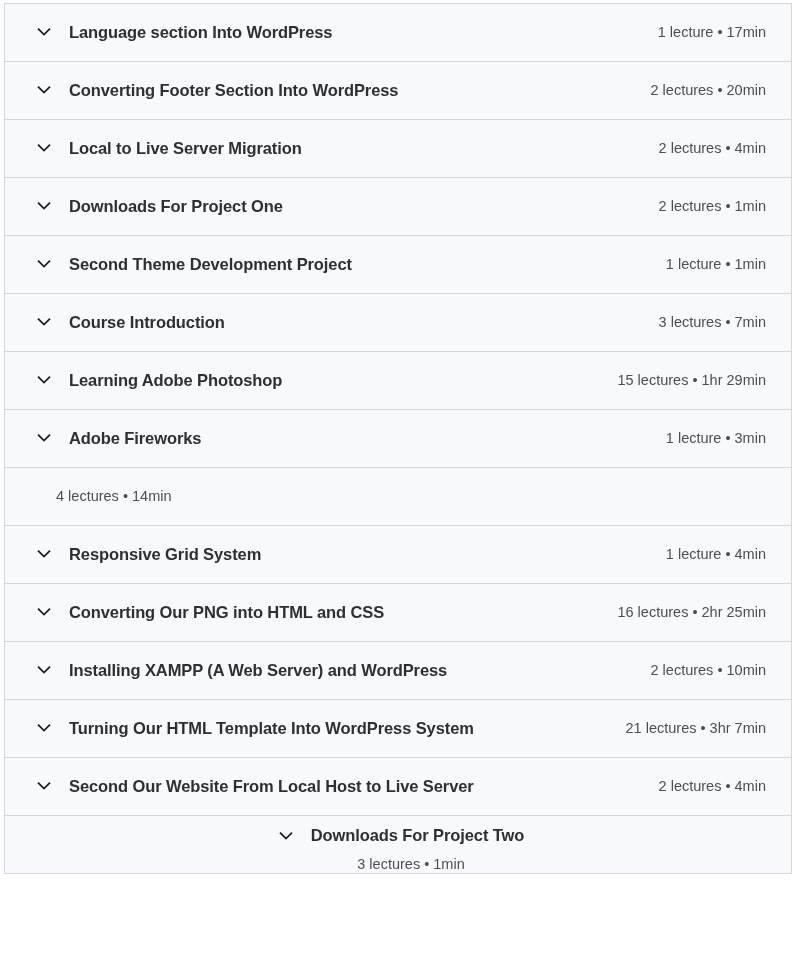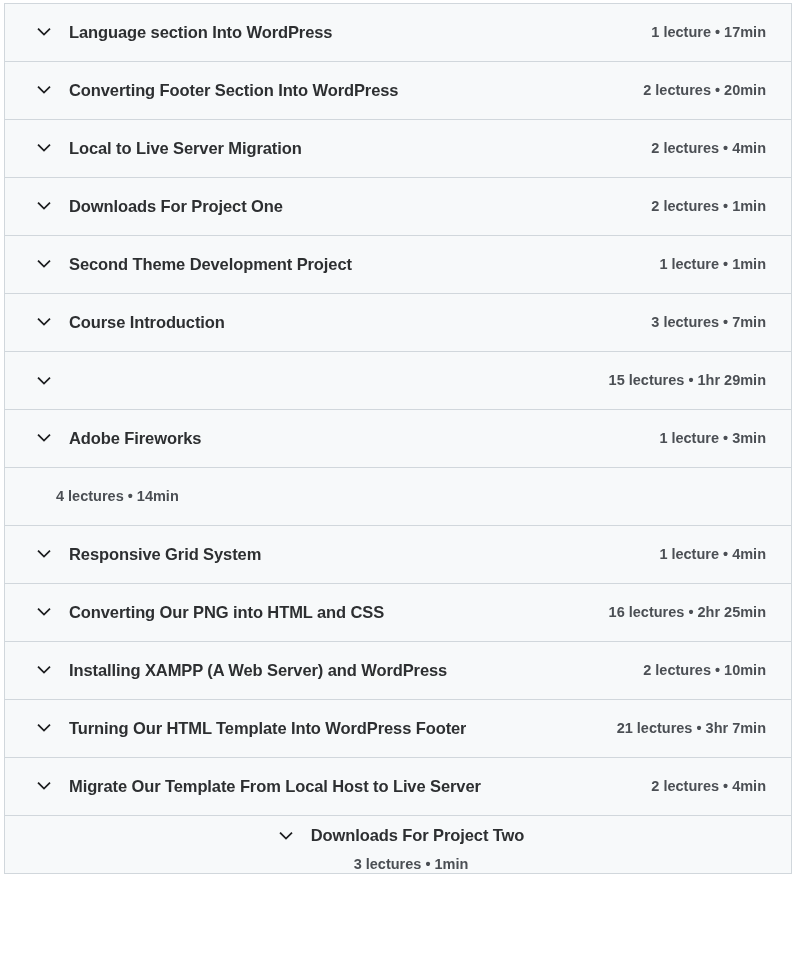--- a/index.html
+++ b/index.html
@@ -74,21 +74,21 @@
     line-height: 1.2;
     white-space: nowrap;
     overflow: hidden;
     text-overflow: ellipsis;
   }
 
   .section-meta {
     flex: 0 0 auto;
     margin-left: 20px;
     font-size: 14.5px;
-    font-weight: 700;
+    font-weight: 400;
     color: #4b4f54;
     line-height: 1.2;
     white-space: nowrap;
   }
 </style>
 </head>
 <body>
 
 <div id="curriculum-accordion">
     <div class="section-row">
@@ -157,20 +157,21 @@
       </div>
       <div class="section-meta">3 lectures • 7min</div>
     </div>
     <div class="section-row">
       <div class="section-left">
         <span class="chevron-icon">
           <svg viewBox="0 0 16 16" aria-hidden="true" focusable="false">
             <path d="M2.6 5.2 L8 10.6 L13.4 5.2" fill="none" stroke="currentColor" stroke-width="1.7" stroke-linecap="square" stroke-linejoin="miter"></path>
           </svg>
         </span>
+        <span class="section-title">Learning Adobe Photoshop</span>
       </div>
       <div class="section-meta">15 lectures • 1hr 29min</div>
     </div>
     <div class="section-row">
       <div class="section-left">
         <span class="chevron-icon">
           <svg viewBox="0 0 16 16" aria-hidden="true" focusable="false">
             <path d="M2.6 5.2 L8 10.6 L13.4 5.2" fill="none" stroke="currentColor" stroke-width="1.7" stroke-linecap="square" stroke-linejoin="miter"></path>
           </svg>
         </span>
@@ -214,32 +215,32 @@
       </div>
       <div class="section-meta">2 lectures • 10min</div>
     </div>
     <div class="section-row">
       <div class="section-left">
         <span class="chevron-icon">
           <svg viewBox="0 0 16 16" aria-hidden="true" focusable="false">
             <path d="M2.6 5.2 L8 10.6 L13.4 5.2" fill="none" stroke="currentColor" stroke-width="1.7" stroke-linecap="square" stroke-linejoin="miter"></path>
           </svg>
         </span>
-        <span class="section-title">Turning Our HTML Template Into WordPress Footer</span>
+        <span class="section-title">Turning Our HTML Template Into WordPress System</span>
       </div>
       <div class="section-meta">21 lectures • 3hr 7min</div>
     </div>
     <div class="section-row">
       <div class="section-left">
         <span class="chevron-icon">
           <svg viewBox="0 0 16 16" aria-hidden="true" focusable="false">
             <path d="M2.6 5.2 L8 10.6 L13.4 5.2" fill="none" stroke="currentColor" stroke-width="1.7" stroke-linecap="square" stroke-linejoin="miter"></path>
           </svg>
         </span>
-        <span class="section-title">Migrate Our Template From Local Host to Live Server</span>
+        <span class="section-title">Second Our Website From Local Host to Live Server</span>
       </div>
       <div class="section-meta">2 lectures • 4min</div>
     </div>
     <div class="section-row">
       <div class="section-left">
         <span class="chevron-icon">
           <svg viewBox="0 0 16 16" aria-hidden="true" focusable="false">
             <path d="M2.6 5.2 L8 10.6 L13.4 5.2" fill="none" stroke="currentColor" stroke-width="1.7" stroke-linecap="square" stroke-linejoin="miter"></path>
           </svg>
         </span>

